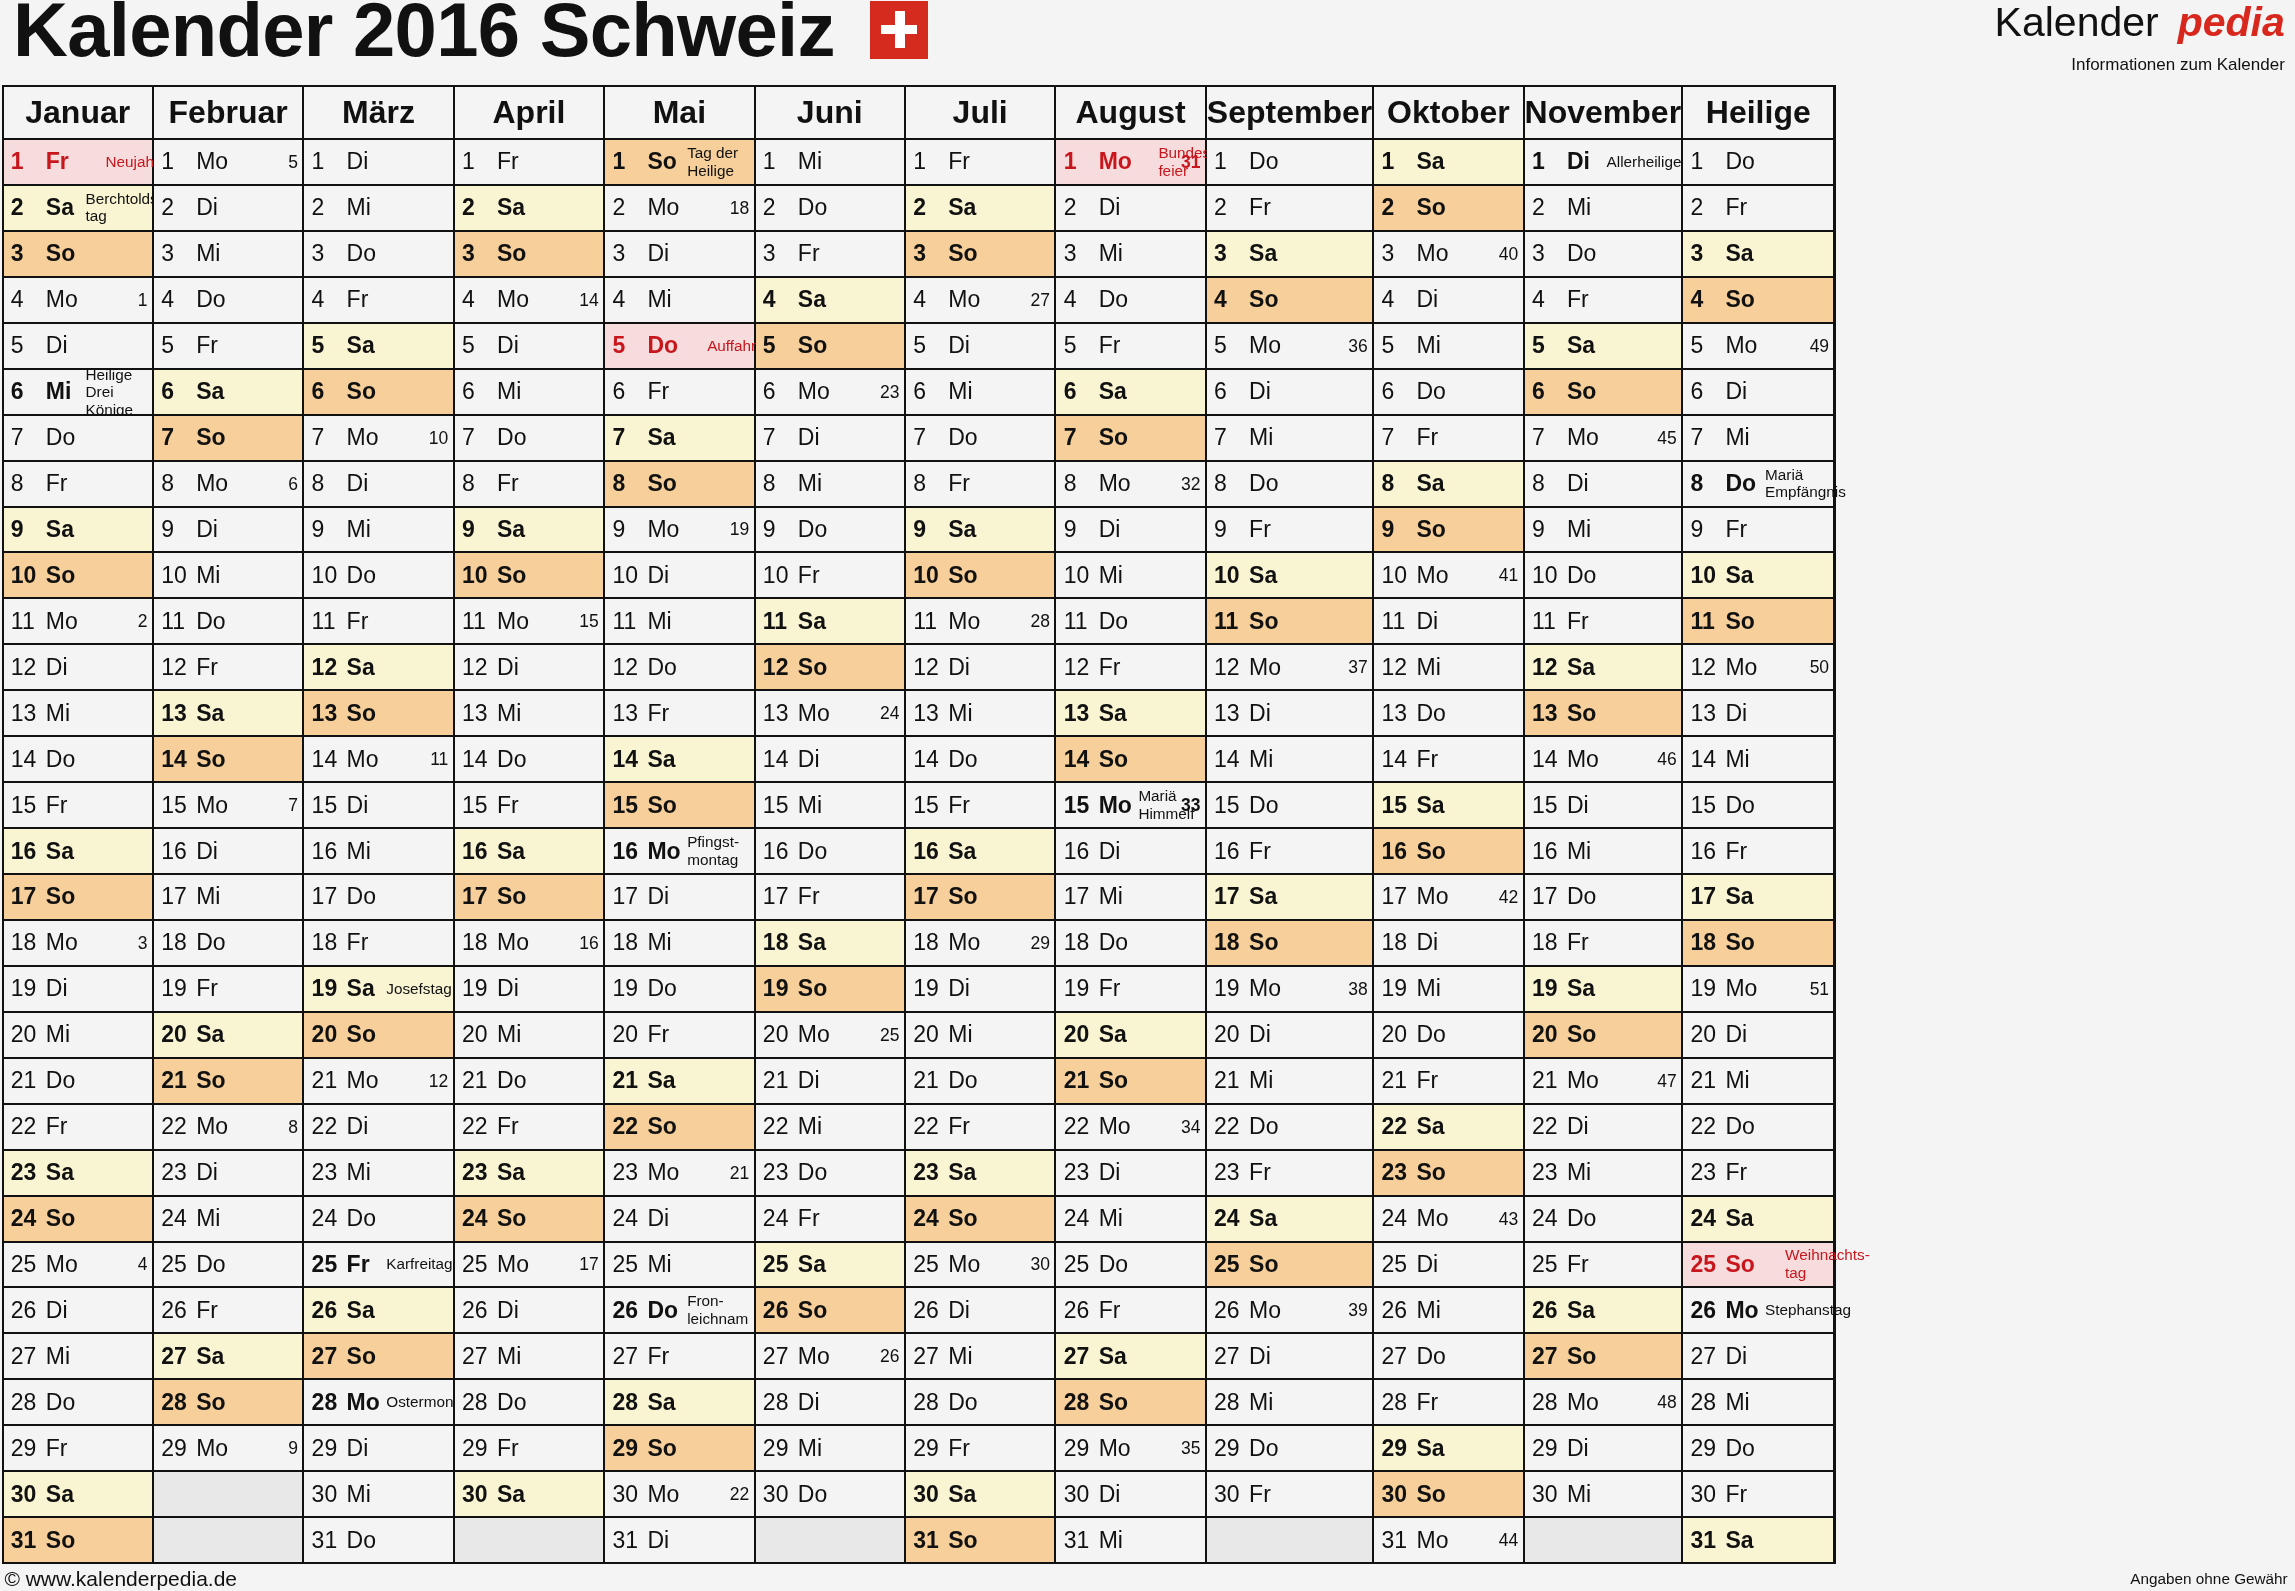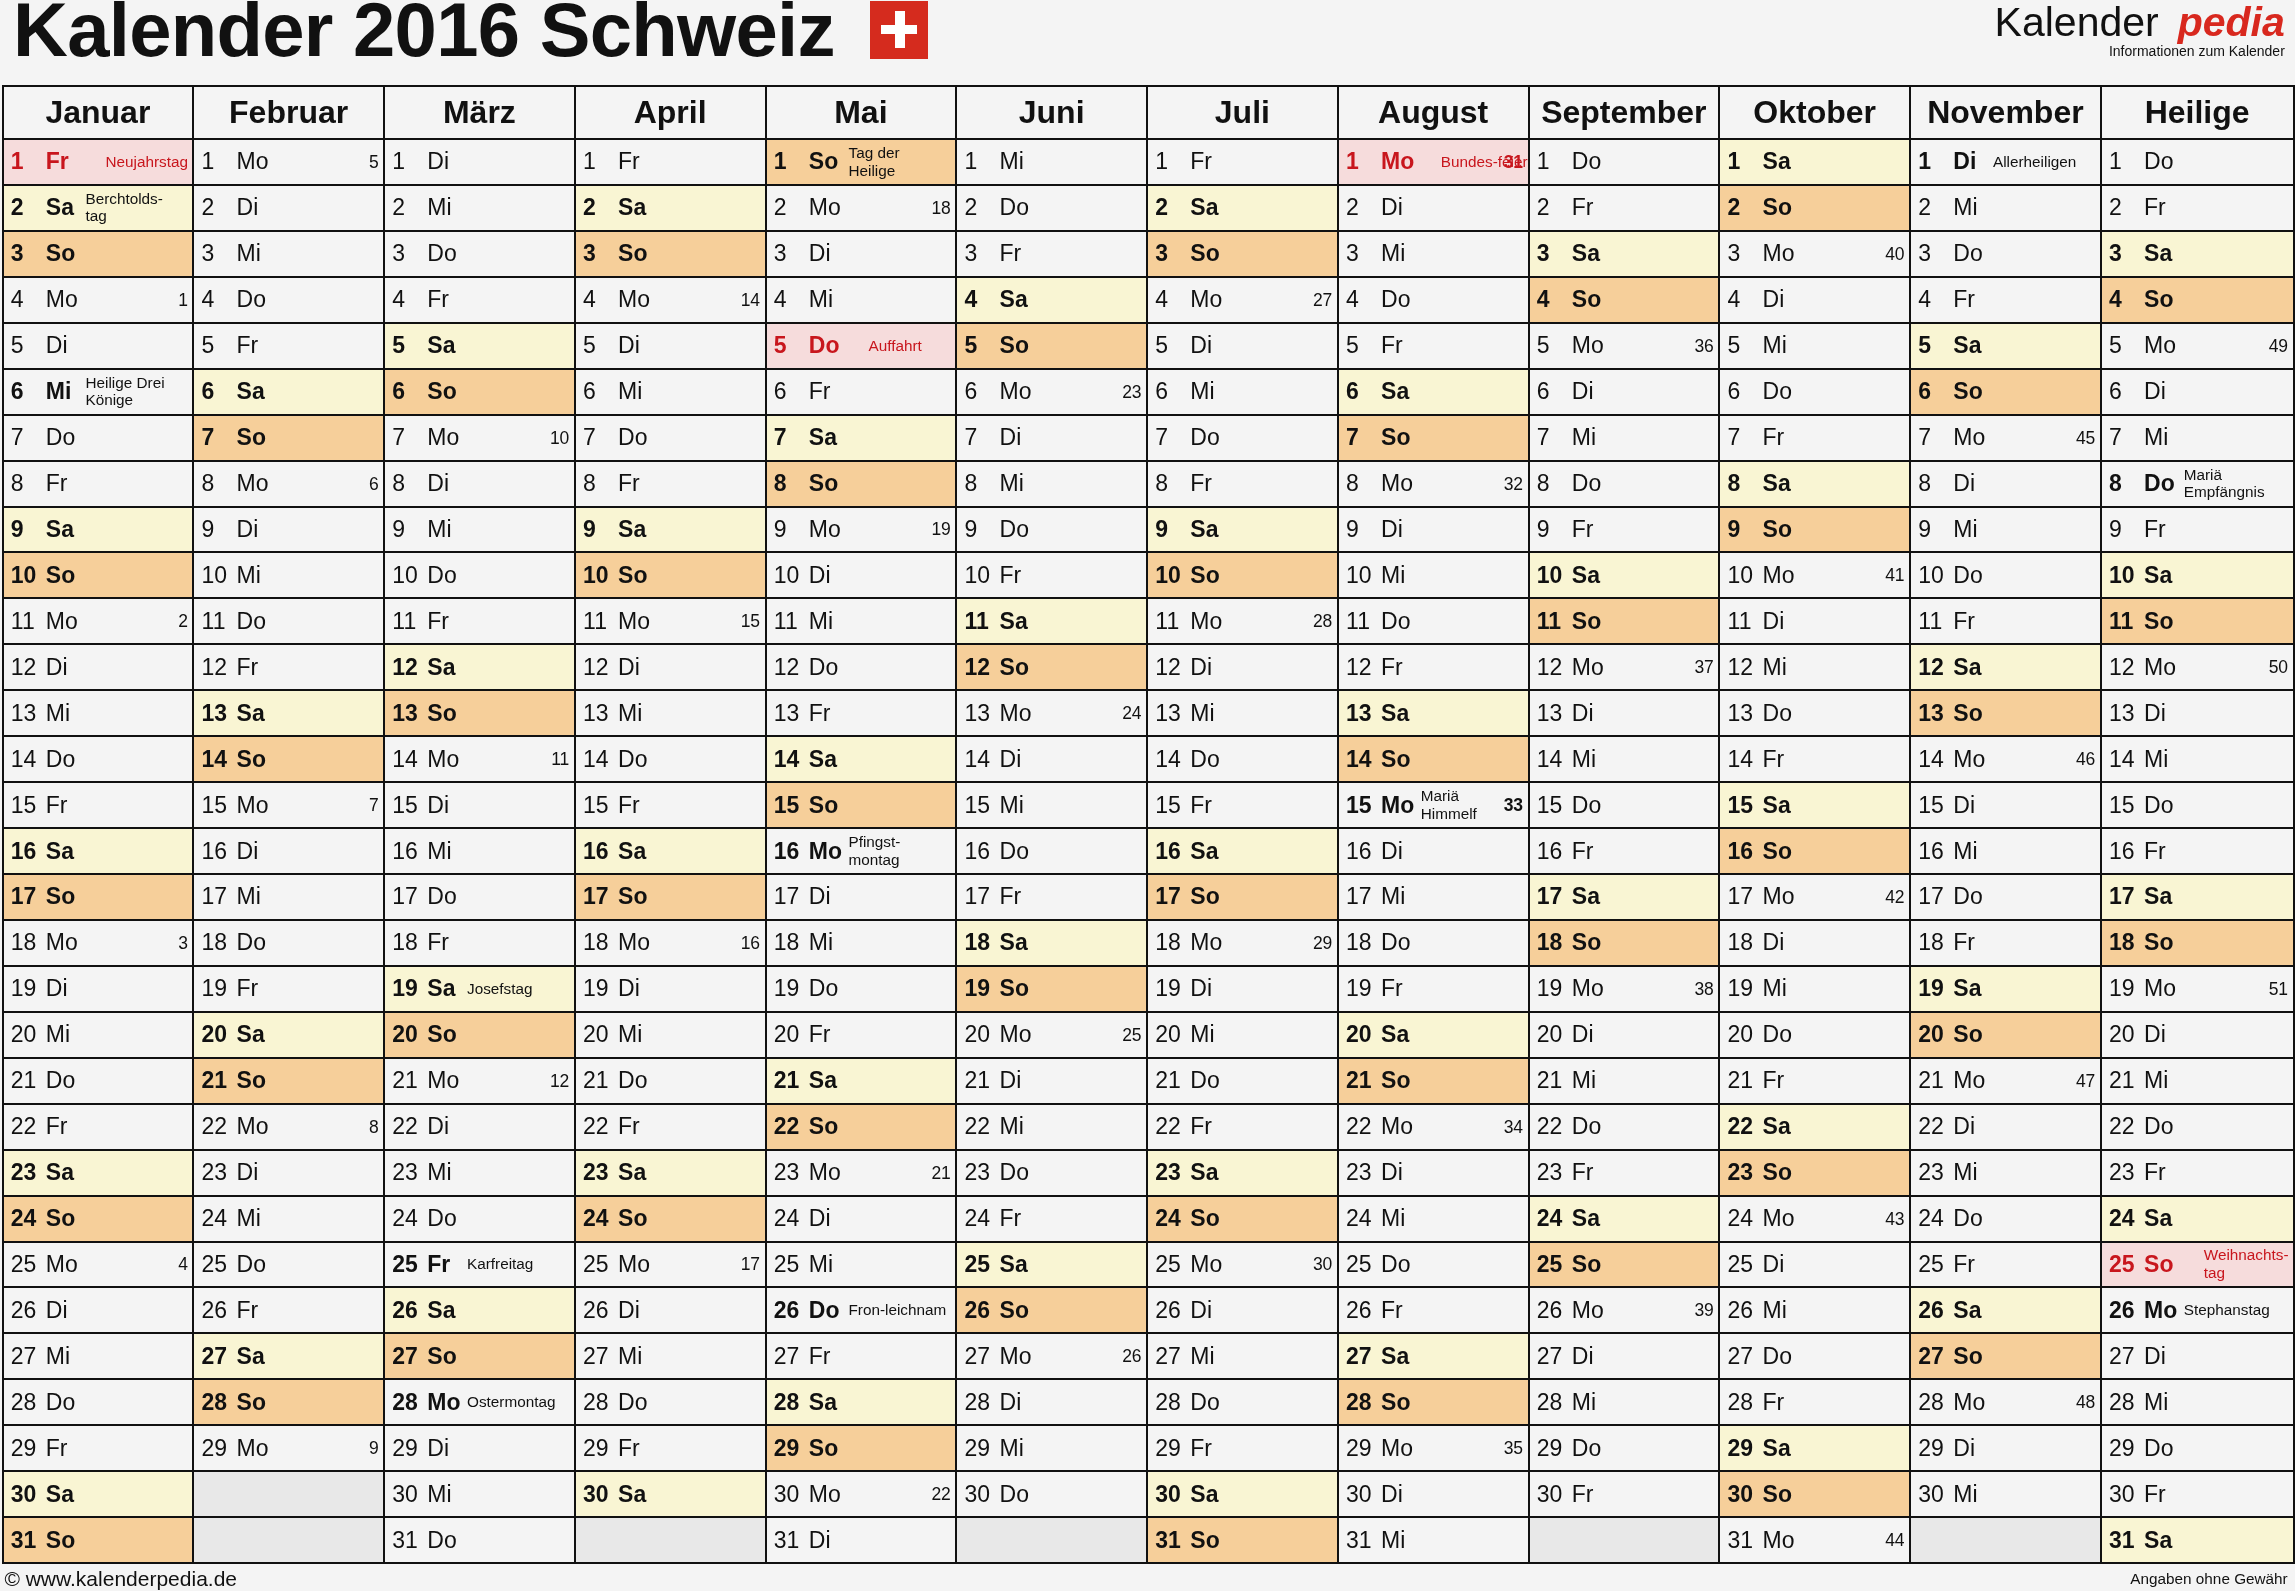--- a/index.html
+++ b/index.html
@@ -15,24 +15,24 @@
   .flag {
     position: absolute; left: 870px; top: 0.7px; width: 58px; height: 58px;
     background: #d52b1e;
   }
   .flag::before, .flag::after { content: ""; position: absolute; background: #fff; }
   .flag::before { left: 25px; top: 10.2px; width: 9.5px; height: 37px; }
   .flag::after { left: 11px; top: 24px; width: 36px; height: 9.5px; }
   .brand { position: absolute; right: 10.2px; top: 1.5px; text-align: right; }
   .brand-logo { font-size: 41px; line-height: 1; color: #111; }
   .brand-logo .pedia { color: #d8281e; font-weight: bold; font-style: italic; margin-left: 19px; }
-  .brand-sub { font-size: 14px; color: #111; margin-top: 0; }
+  .brand-sub { font-size: 17px; color: #111; margin-top: 12px; }
 
   .grid {
-    position: absolute; left: 1.5px; top: 85px; width: 2293px; height: 1479px;
+    position: absolute; left: 1.5px; top: 85px; width: 1834px; height: 1479px;
     display: grid; grid-template-columns: repeat(12, 1fr);
     border: 2.9px solid #111; box-sizing: border-box; background: #111; gap: 0;
   }
   .month { display: flex; flex-direction: column; border-right: 2.9px solid #111; background: #f4f4f4; }
   .month:last-child { border-right: none; }
   .month-head {
     height: 51px; flex: 0 0 51px; display: flex; align-items: center; justify-content: center;
     font-size: 32px; font-weight: bold; border-bottom: 2.9px solid #111; background: #f4f4f4;
   }
   .day {

